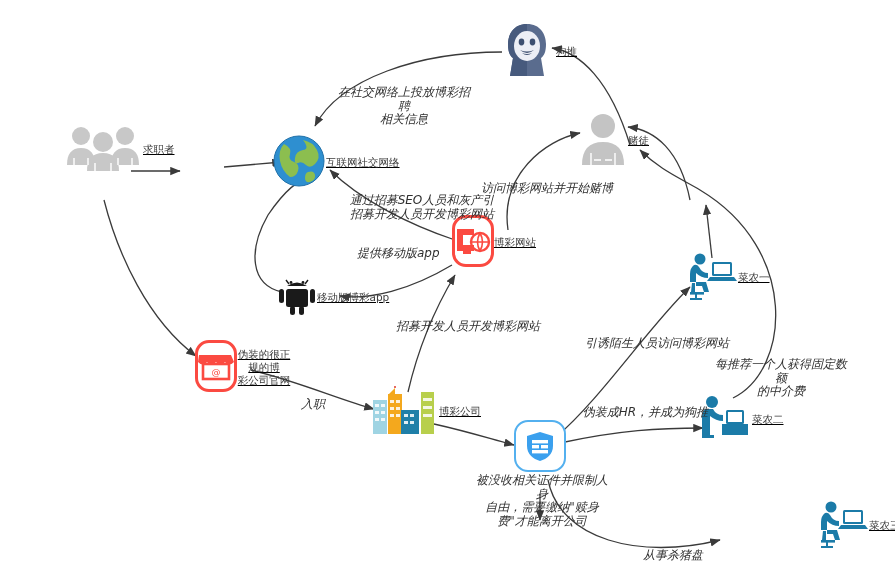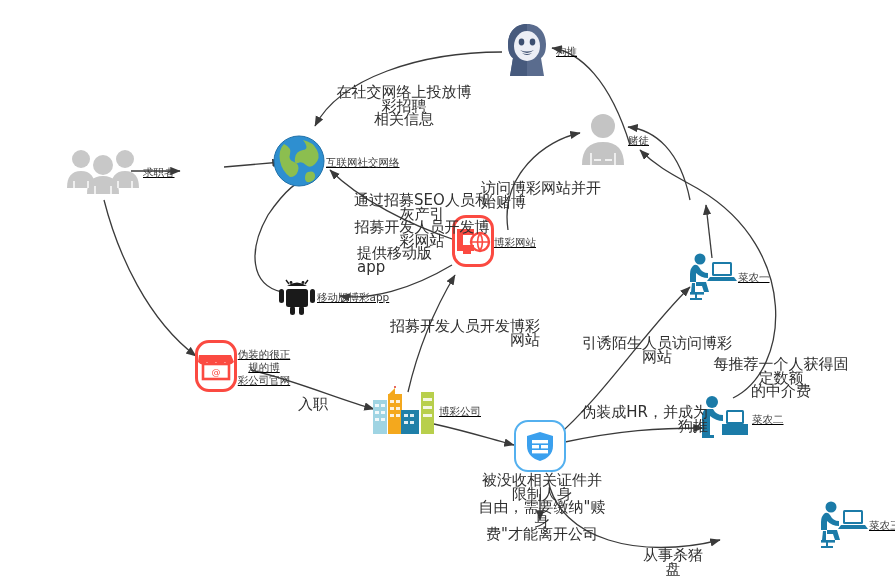--- a/index.html
+++ b/index.html
@@ -17,25 +17,26 @@
   .node .cap{
     margin-top:3px;
     font-size:10.5px;
     color:#3b3b3b;
     text-align:center;
     line-height:13px;
     white-space:nowrap;
   }
   .edge-label{
     position:absolute;
-    font-size:15px;
+    font-size:12px;
     color:#2f2f2f;
     line-height:13.5px;
     text-align:center;
     white-space:pre-line;
+    font-style:italic;
   }
   .phone-body{
     width:34px;height:58px;border:3px solid #2b2f33;border-radius:7px;
     background:#fff;box-sizing:border-box;position:relative;
   }
   .phone-body:before{
     content:"";position:absolute;left:50%;top:3px;transform:translateX(-50%);
     width:11px;height:2px;background:#2b2f33;border-radius:1px;
   }
   .phone-body:after{
@@ -102,21 +103,21 @@
       <path d="M712,258 L706,205"></path>
 
       <path d="M540,494 L540,520"></path>
     </g>
 
     <g fill="none" stroke="#3a3a3a" stroke-width="1.3">
       <path d="M533,75 L533,62"></path>
     </g>
   </svg>
 
-  <div class="node" style="left:63px;top:148px;width:80px;align-items:center;">
+  <div class="node" style="left:63px;top:125px;width:80px;align-items:center;">
     <div class="glyph">
       <svg width="80" height="46" viewBox="0 0 80 46">
         <g fill="#c8c8c8">
           <circle cx="18" cy="11" r="9"></circle>
           <path d="M4 40 q0-17 14-17 q14 0 14 17 z"></path>
           <circle cx="62" cy="11" r="9"></circle>
           <path d="M48 40 q0-17 14-17 q14 0 14 17 z"></path>
           <circle cx="40" cy="17" r="10"></circle>
           <path d="M24 46 q0-18 16-18 q16 0 16 18 z"></path>
         </g>

